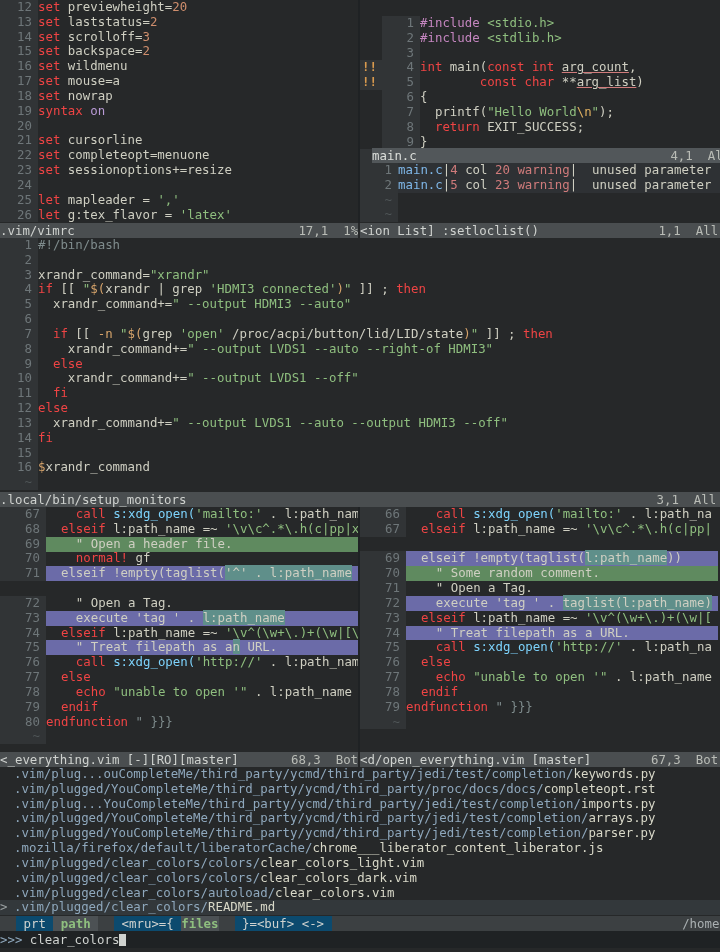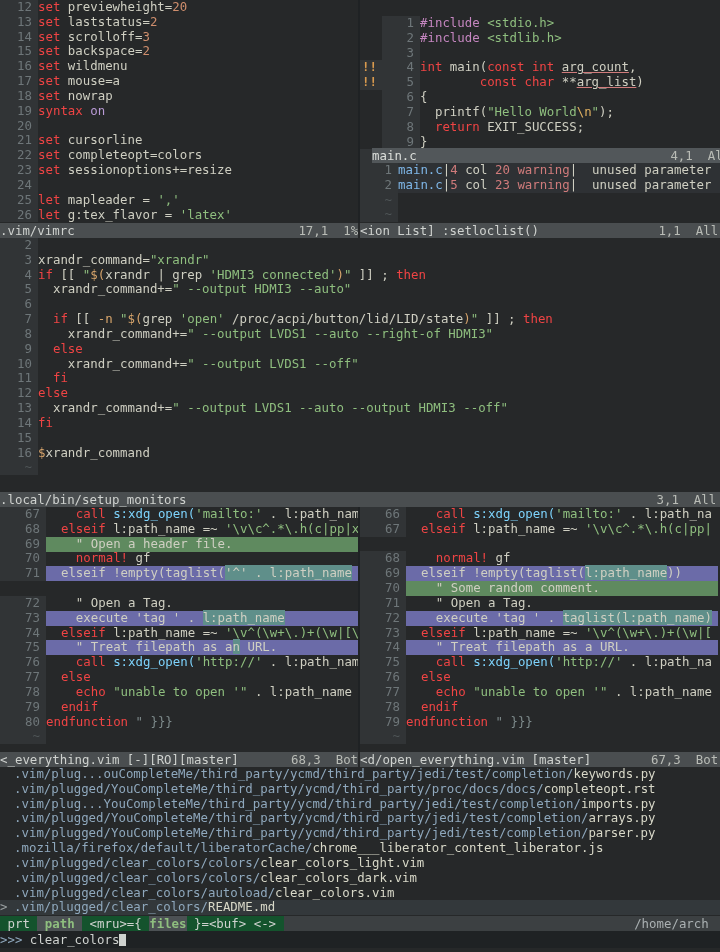--- a/index.html
+++ b/index.html
@@ -63,21 +63,21 @@
   
   .ctrlp{position:absolute;left:0;right:0;background:#262829;}
   .cprow{height:14.84px;white-space:pre;color:#b6c2cc;}
   .cprow .dir{color:#8fa8bd;}
   .cprow .file{color:#d8d8c8;}
   .cpmark{display:inline-block;width:14px;color:#9aa0a2;}
   .cpsel{background:#33383b;}
   .cpstatus{position:absolute;left:0;right:0;height:15px;line-height:15px;
             white-space:pre;background:#3c4042;color:#aab0b2;}
   .cpstatus .on{background:#4c5154;color:#8fbf7f;font-weight:bold;}
-  .cpstatus .mid{background:#14532d;color:#cfd2cf;}
+  .cpstatus .mid{background:#0c4a6e;color:#cfd2cf;margin-left:16px;}
   .cpprompt{position:absolute;left:0;right:0;height:17px;line-height:17px;
             white-space:pre;background:#1f2224;color:#cfd2cf;}
   .cpprompt .arrows{color:#8fa8bd;}
   .caret{display:inline-block;width:7px;height:12px;background:#cfd2cf;
          vertical-align:-2px;}
   .vsplit{position:absolute;width:2px;background:#1f2224;}
 </style>
 </head>
 <body>
 
@@ -88,21 +88,21 @@
         <div class="row"><span class="gut w4">12</span><span class="txt"><span class="kw">set </span><span class="id">previewheight=</span><span class="num">20</span></span></div>
         <div class="row"><span class="gut w4">13</span><span class="txt"><span class="kw">set </span><span class="id">laststatus=</span><span class="num">2</span></span></div>
         <div class="row"><span class="gut w4">14</span><span class="txt"><span class="kw">set </span><span class="id">scrolloff=</span><span class="num">3</span></span></div>
         <div class="row"><span class="gut w4">15</span><span class="txt"><span class="kw">set </span><span class="id">backspace=</span><span class="num">2</span></span></div>
         <div class="row"><span class="gut w4">16</span><span class="txt"><span class="kw">set </span><span class="id">wildmenu</span></span></div>
         <div class="row"><span class="gut w4">17</span><span class="txt"><span class="kw">set </span><span class="id">mouse=a</span></span></div>
         <div class="row"><span class="gut w4">18</span><span class="txt"><span class="kw">set </span><span class="id">nowrap</span></span></div>
         <div class="row"><span class="gut w4">19</span><span class="txt"><span class="kw">syntax </span><span class="pur">on</span></span></div>
         <div class="row"><span class="gut w4">20</span><span class="txt"></span></div>
         <div class="row"><span class="gut w4">21</span><span class="txt"><span class="kw">set </span><span class="id">cursorline</span></span></div>
-        <div class="row"><span class="gut w4">22</span><span class="txt"><span class="kw">set </span><span class="id">completeopt=colors</span></span></div>
+        <div class="row"><span class="gut w4">22</span><span class="txt"><span class="kw">set </span><span class="id">completeopt=menuone</span></span></div>
         <div class="row"><span class="gut w4">23</span><span class="txt"><span class="kw">set </span><span class="id">sessionoptions+=resize</span></span></div>
         <div class="row"><span class="gut w4">24</span><span class="txt"></span></div>
         <div class="row"><span class="gut w4">25</span><span class="txt"><span class="kw">let </span><span class="id">mapleader = </span><span class="str">','</span></span></div>
         <div class="row"><span class="gut w4">26</span><span class="txt"><span class="kw">let </span><span class="id">g:tex_flavor = </span><span class="str">'latex'</span></span></div>
       </div>
   </div>
   <div class="status" id="st-vimrc" style="left:0;top:223px;width:358px;"><span>.vim/vimrc</span><span>                              </span><span class="ruler">17,1</span><span>  </span><span class="ruler">1%</span></div>
 
   <div class="pane" id="pane-mainc" style="left:360px;top:16px;width:360px;height:148px;">
     <div class="rows" id="rows-mainc">
@@ -127,20 +127,21 @@
         <div class="row"><span class="gut w4 tilde">~</span></div>
         <div class="row"><span class="gut w4 tilde">~</span></div>
       </div>
   </div>
   <div class="status" id="st-loclist" style="left:360px;top:223px;width:360px;"><span>&lt;ion List] :setloclist()</span><span>                </span><span class="ruler">1,1</span><span>  </span><span class="ruler">All</span></div>
 
   <div class="vsplit" style="left:358px;top:0;height:223px;"></div>
 
   <div class="pane" id="pane-monitors" style="left:0;top:238px;width:720px;height:254px;">
     <div class="rows" id="rows-monitors">
+        <div class="row"><span class="gut w4"> 1</span><span class="txt"><span class="cmt">#!/bin/bash</span></span></div>
         <div class="row"><span class="gut w4"> 2</span><span class="txt"></span></div>
         <div class="row"><span class="gut w4"> 3</span><span class="txt"><span class="id">xrandr_command=</span><span class="str">"xrandr"</span></span></div>
         <div class="row"><span class="gut w4"> 4</span><span class="txt"><span class="kw">if </span><span class="id">[[ </span><span class="str">"</span><span class="orn">$(</span><span class="id">xrandr | grep </span><span class="str">'HDMI3 connected'</span><span class="orn">)</span><span class="str">"</span><span class="id"> ]] ; </span><span class="kw">then</span></span></div>
         <div class="row"><span class="gut w4"> 5</span><span class="txt"><span class="id">  xrandr_command+=</span><span class="str">" --output HDMI3 --auto"</span></span></div>
         <div class="row"><span class="gut w4"> 6</span><span class="txt"></span></div>
         <div class="row"><span class="gut w4"> 7</span><span class="txt"><span class="kw">  if </span><span class="id">[[ </span><span class="orn">-n </span><span class="str">"</span><span class="orn">$(</span><span class="id">grep </span><span class="str">'open'</span><span class="id"> /proc/acpi/button/lid/LID/state</span><span class="orn">)</span><span class="str">"</span><span class="id"> ]] ; </span><span class="kw">then</span></span></div>
         <div class="row"><span class="gut w4"> 8</span><span class="txt"><span class="id">    xrandr_command+=</span><span class="str">" --output LVDS1 --auto --right-of HDMI3"</span></span></div>
         <div class="row"><span class="gut w4"> 9</span><span class="txt"><span class="kw">  else</span></span></div>
         <div class="row"><span class="gut w4">10</span><span class="txt"><span class="id">    xrandr_command+=</span><span class="str">" --output LVDS1 --off"</span></span></div>
         <div class="row"><span class="gut w4">11</span><span class="txt"><span class="kw">  fi</span></span></div>
@@ -174,21 +175,20 @@
         <div class="row"><span class="gut w5 tilde">~</span></div>
       </div>
   </div>
   <div class="status" id="st-diffL" style="left:0;top:752px;width:358px;"><span>&lt;_everything.vim [-][RO][master]</span><span>       </span><span class="ruler">68,3</span><span>  </span><span class="ruler">Bot</span></div>
 
   <div class="pane" id="pane-diffR" style="left:360px;top:507px;width:360px;height:245px;">
     <div class="rows" id="rows-diffR">
         <div class="row"><span class="gut w5">66</span><span class="txt" style="min-width:312px;"><span class="kw">    call </span><span class="fn">s:xdg_open(</span><span class="str">'mailto:'</span><span class="id"> . l:path_na</span></span></div>
         <div class="row"><span class="gut w5">67</span><span class="txt" style="min-width:312px;"><span class="kw">  elseif </span><span class="id">l:path_name =~ </span><span class="str">'\v\c^.*\.h(c|pp|</span></span></div>
         <div class="row"><span class="gut w5"></span><span class="txt dDel" style="min-width:312px;"></span></div>
-        <div class="row"><span class="gut w5">68</span><span class="txt" style="min-width:312px;"><span class="kw">    normal! </span><span class="id">gf</span></span></div>
         <div class="row"><span class="gut w5">69</span><span class="txt dChg" style="min-width:312px;"><span class="id">  elseif !empty(taglist(</span><span class="dTxt id">l:path_name</span><span class="id">))</span></span></div>
         <div class="row"><span class="gut w5">70</span><span class="txt dAdd" style="min-width:312px;"><span class="id">    " Some random comment.</span></span></div>
         <div class="row"><span class="gut w5">71</span><span class="txt" style="min-width:312px;"><span class="id">    " Open a Tag.</span></span></div>
         <div class="row"><span class="gut w5">72</span><span class="txt dChg" style="min-width:312px;"><span class="id">    execute 'tag ' . </span><span class="dTxt id">taglist(l:path_name)</span></span></div>
         <div class="row"><span class="gut w5">73</span><span class="txt" style="min-width:312px;"><span class="kw">  elseif </span><span class="id">l:path_name =~ </span><span class="str">'\v^(\w+\.)+(\w|[</span></span></div>
         <div class="row"><span class="gut w5">74</span><span class="txt dChg" style="min-width:312px;"><span class="id">    " Treat filepath as a URL.</span></span></div>
         <div class="row"><span class="gut w5">75</span><span class="txt" style="min-width:312px;"><span class="kw">    call </span><span class="fn">s:xdg_open(</span><span class="str">'http://'</span><span class="id"> . l:path_na</span></span></div>
         <div class="row"><span class="gut w5">76</span><span class="txt" style="min-width:312px;"><span class="kw">  else</span></span></div>
         <div class="row"><span class="gut w5">77</span><span class="txt" style="min-width:312px;"><span class="kw">    echo </span><span class="str">"unable to open '"</span><span class="id"> . l:path_name</span></span></div>
         <div class="row"><span class="gut w5">78</span><span class="txt" style="min-width:312px;"><span class="kw">  endif</span></span></div>

